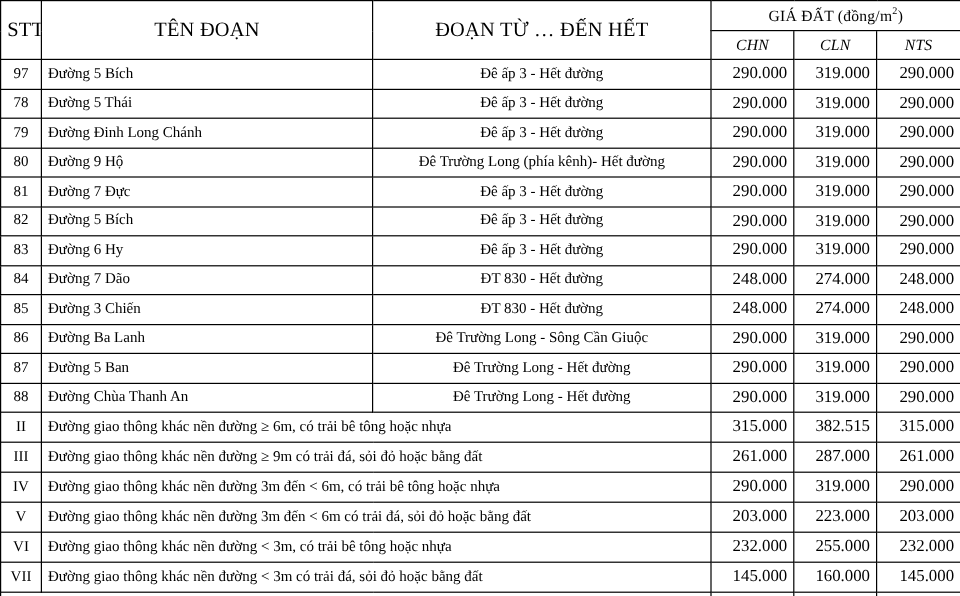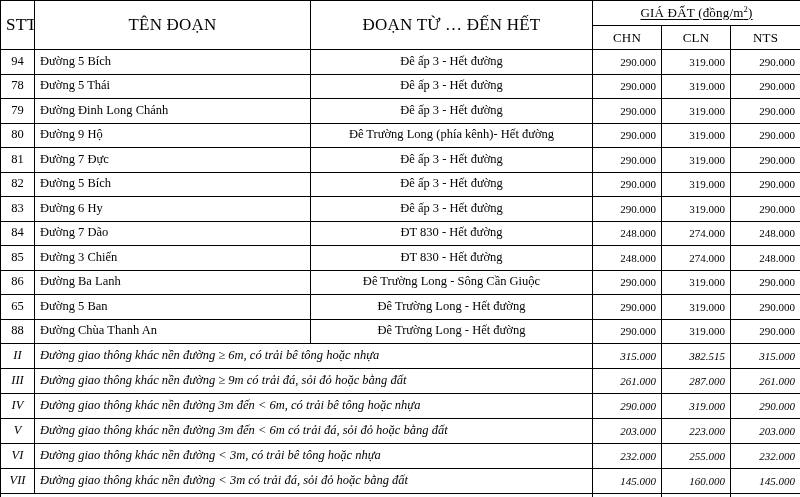--- a/index.html
+++ b/index.html
@@ -40,50 +40,49 @@
   col.c-nts   { width: 70px; }
 
   thead th {
     text-align: center;
     font-weight: bold;
     font-size: 17px;
     letter-spacing: 0.2px;
   }
   thead th.group {
     font-size: 13px;
-    text-decoration: underline;
   }
   thead th.sub {
     font-size: 13px;
+    font-style: italic;
   }
   .hdr-main {
     height: 44px;
   }
   td.stt {
     text-align: center;
     font-size: 12.5px;
   }
   td.name {
     text-align: left;
     margin-left: 39px;
   }
   td.range {
     text-align: center;
   }
   td.num {
     text-align: right;
     padding-right: 8px;
-    font-size: 11px;
+    font-size: 14px;
   }
   tr.data-row td { height: 19.5px; }
 
   tr.roman-row td {
     font-weight: bold;
     height: 20px;
-    font-style: italic;
   }
   tr.roman-row td.stt { text-align: center; }
   tr.roman-row td.num { font-weight: normal; }
 
   tr.section-row td {
     font-weight: bold;
     height: 22px;
     font-size: 13.5px;
   }
   .sup {
@@ -112,21 +111,21 @@
       <th class="group" colspan="3"><span>GIÁ ĐẤT (đồng/m</span><span class="sup">2</span><span>)</span></th>
     </tr>
     <tr>
       <th class="sub">CHN</th>
       <th class="sub">CLN</th>
       <th class="sub">NTS</th>
     </tr>
   </thead>
   <tbody id="table-body">
       <tr class="data-row">
-        <td class="stt">94</td>
+        <td class="stt">97</td>
         <td class="name">Đường 5 Bích</td>
         <td class="range">Đê ấp 3 - Hết đường</td>
         <td class="num">290.000</td>
         <td class="num">319.000</td>
         <td class="num">290.000</td>
       </tr>
       <tr class="data-row">
         <td class="stt">78</td>
         <td class="name">Đường 5 Thái</td>
         <td class="range">Đê ấp 3 - Hết đường</td>
@@ -192,21 +191,21 @@
       </tr>
       <tr class="data-row">
         <td class="stt">86</td>
         <td class="name">Đường Ba Lanh</td>
         <td class="range">Đê Trường Long - Sông Cần Giuộc</td>
         <td class="num">290.000</td>
         <td class="num">319.000</td>
         <td class="num">290.000</td>
       </tr>
       <tr class="data-row">
-        <td class="stt">65</td>
+        <td class="stt">87</td>
         <td class="name">Đường 5 Ban</td>
         <td class="range">Đê Trường Long - Hết đường</td>
         <td class="num">290.000</td>
         <td class="num">319.000</td>
         <td class="num">290.000</td>
       </tr>
       <tr class="data-row">
         <td class="stt">88</td>
         <td class="name">Đường Chùa Thanh An</td>
         <td class="range">Đê Trường Long - Hết đường</td>

